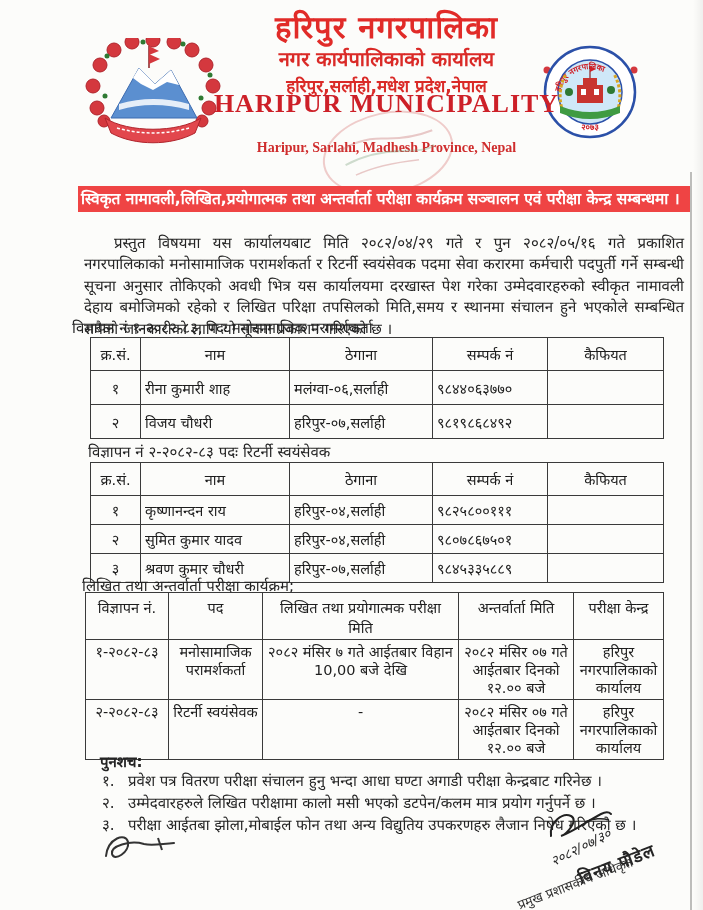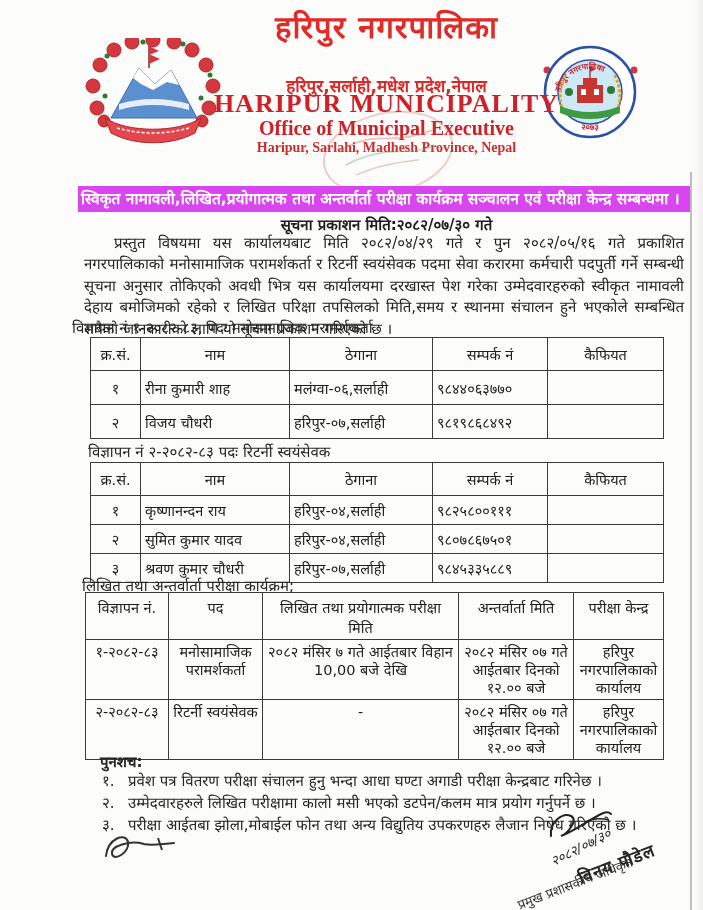--- a/index.html
+++ b/index.html
@@ -14,21 +14,21 @@
   .en-title{top:89px;font-size:26px;font-weight:bold;color:#cd2028;font-family:"Liberation Serif",serif;letter-spacing:1px;}
   .en-sub{top:117px;font-size:20px;font-weight:bold;color:#cd2028;font-family:"Liberation Serif",serif;}
   .en-addr{top:140px;font-size:14px;font-weight:bold;color:#cf2d2d;font-family:"Liberation Serif",serif;}
   .logo{position:absolute;}
   .logo-left{left:83px;top:38px;width:140px;height:120px;}
   .logo-right{left:543px;top:42px;width:95px;height:100px;}
   .faint-stamp{position:absolute;left:322px;top:112px;width:128px;height:78px;border:2px solid rgba(205,80,80,.28);border-radius:50%;transform:rotate(-12deg);}
   .faint-stamp svg{position:absolute;left:8px;top:10px;opacity:.35;}
 
   
-  .subject-bar{position:absolute;left:78px;top:186px;width:612px;height:26px;background:#d946ef;color:#fff;
+  .subject-bar{position:absolute;left:78px;top:186px;width:612px;height:26px;background:#ef4444;color:#fff;
     font-size:15.5px;font-weight:bold;line-height:26px;white-space:nowrap;padding-left:3px;box-sizing:border-box;}
   .pub-date{position:absolute;left:85px;right:15px;top:214px;text-align:center;font-size:15px;font-weight:600;color:#1e1e1e;}
 
   
   .body-par{position:absolute;left:84px;top:233px;width:600px;font-size:15px;line-height:21.4px;text-align:justify;text-indent:30px;color:#242424;}
   .sec-heading{position:absolute;font-size:15px;color:#242424;}
   .h-ad1{left:72px;top:317px;}
   .h-ad2{left:88px;top:441px;}
   .h-sched{left:82px;top:575px;}
   .h-ps{left:100px;top:751px;font-weight:600;}
@@ -130,35 +130,34 @@
       <rect x="34" y="43" width="26" height="18" fill="#c8342f"></rect>
       <rect x="38" y="47" width="5" height="6" fill="#ffffff"></rect>
       <rect x="51" y="47" width="5" height="6" fill="#ffffff"></rect>
       <circle cx="26" cy="50" r="4" fill="#2f7a33"></circle>
       <circle cx="68" cy="48" r="4" fill="#2f7a33"></circle>
       <text x="47" y="88" font-size="8.5" font-weight="bold" fill="#cf2028" text-anchor="middle">२०७३</text>
     </svg>
   </div>
 
   <div class="hdr-text np-title">हरिपुर नगरपालिका</div>
+  <div class="hdr-text np-sub">नगर कार्यपालिकाको कार्यालय</div>
   <div class="hdr-text np-addr">हरिपुर,सर्लाही,मधेश प्रदेश,नेपाल</div>
   <div class="hdr-text en-title">HARIPUR MUNICIPALITY</div>
-  <div class="hdr-text en-sub">Office of Municipal Executive</div>
   <div class="hdr-text en-addr">Haripur, Sarlahi, Madhesh Province, Nepal</div>
 
   <div class="faint-stamp">
     <svg width="110" height="55" viewBox="0 0 110 55">
       <path d="M8 18 Q30 8 55 14 T104 16" stroke="#c56a6a" stroke-width="2" fill="none"></path>
       <path d="M12 32 Q40 24 70 30 T102 30" stroke="#7ba07b" stroke-width="2" fill="none"></path>
       <path d="M20 44 Q45 38 85 42" stroke="#c56a6a" stroke-width="1.5" fill="none"></path>
     </svg>
   </div>
 
   <div class="subject-bar">स्विकृत नामावली,लिखित,प्रयोगात्मक तथा अन्तर्वार्ता परीक्षा कार्यक्रम सञ्चालन एवं परीक्षा केन्द्र सम्बन्धमा ।</div>
-  <div class="pub-date">सूचना प्रकाशन मिति:२०८२/०७/३० गते</div>
 
   <div class="body-par">प्रस्तुत विषयमा यस कार्यालयबाट मिति २०८२/०४/२९ गते र पुन २०८२/०५/१६ गते प्रकाशित नगरपालिकाको मनोसामाजिक परामर्शकर्ता र रिटर्नी स्वयंसेवक पदमा सेवा करारमा कर्मचारी पदपुर्ती गर्ने सम्बन्धी सूचना अनुसार तोकिएको अवधी भित्र यस कार्यालयमा दरखास्त पेश गरेका उम्मेदवारहरुको स्वीकृत नामावली देहाय बमोजिमको रहेको र लिखित परिक्षा तपसिलको मिति,समय र स्थानमा संचालन हुने भएकोले सम्बन्धित सबैको जानकारीको लागि यो सूचना प्रकाशन गरिएको छ ।</div>
   <div class="sec-heading h-ad1">विज्ञापन नं १-२०८२-८३, पदः मनोसामाजिक परामर्शकर्ता</div>
 
   <table class="t-roster t1">
     <colgroup>
         <col style="width:50px">
         <col style="width:149px">
         <col style="width:143px">
         <col style="width:115px">

